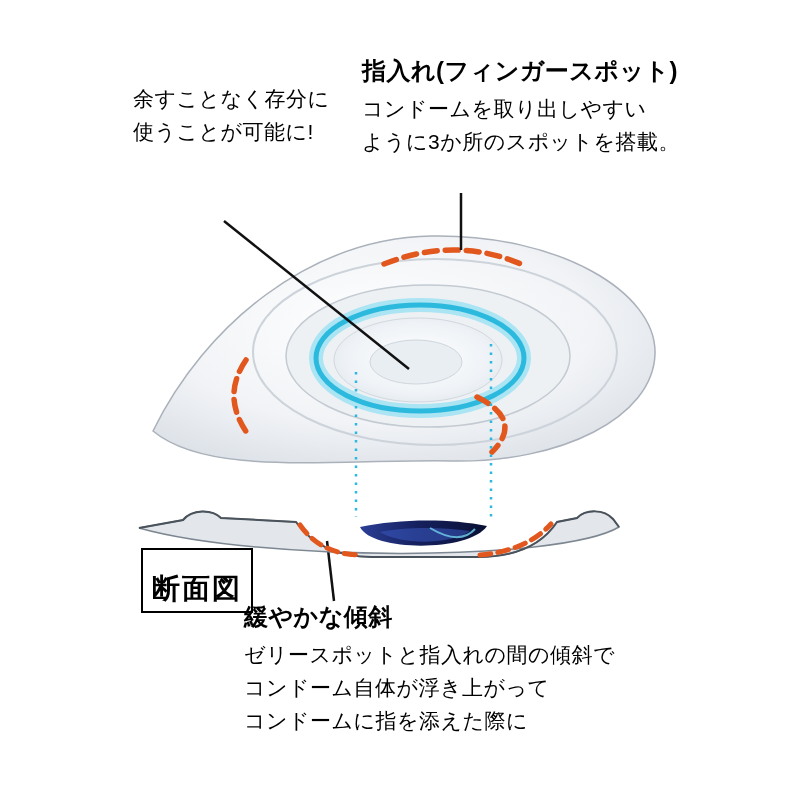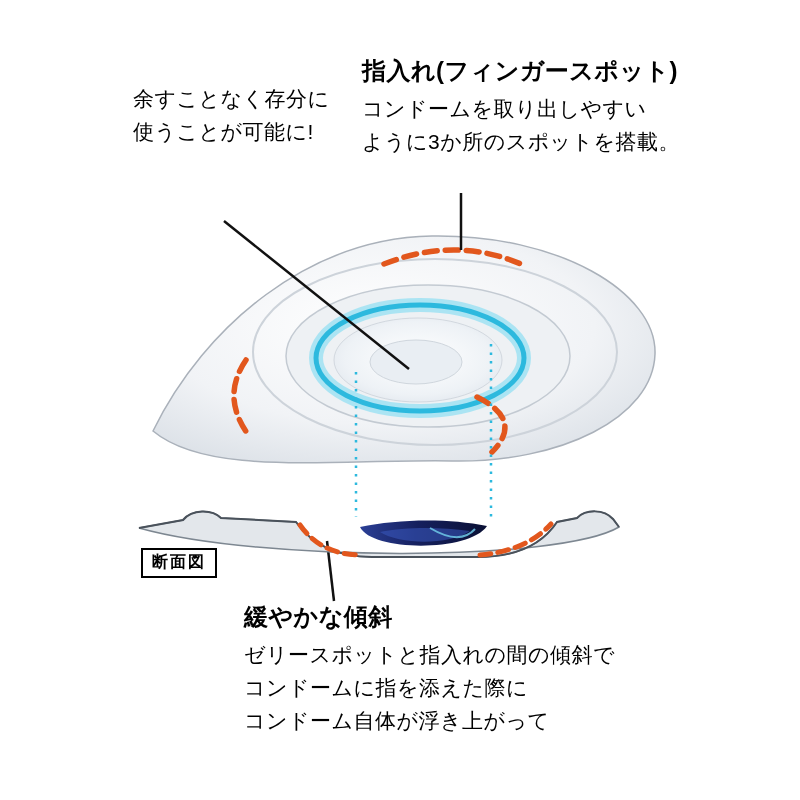--- a/index.html
+++ b/index.html
@@ -9,21 +9,21 @@
   }
   .diagram-svg{position:absolute;left:0;top:0;}
   .callout{position:absolute;}
   .callout .title{font-weight:bold;font-size:24px;line-height:30px;letter-spacing:.5px;margin-bottom:6px;}
   .callout .line{font-size:21px;line-height:33px;letter-spacing:.5px;}
   .callout-finger{left:362px;top:12px;margin-top:44px;}
   .callout-jelly{left:133px;top:82px;}
   .callout-slope{left:244px;top:602px;}
   .section-label{
     position:absolute;left:141px;top:548px;background:#fff;border:2px solid #000;
-    padding:2px 9px 3px 9px;font-size:16px;font-weight:bold;letter-spacing:2px;
+    padding:20px 9px 3px 9px;font-size:28px;font-weight:bold;letter-spacing:2px;
   }
 </style>
 </head>
 <body>
 
 <div class="stage">
 
   <svg class="diagram-svg" width="800" height="800" viewBox="0 0 800 800">
     <defs>
       <radialGradient id="bodyGrad" cx="45%" cy="40%" r="78%">
@@ -91,17 +91,17 @@
   <div class="callout callout-jelly">
     <div class="line">余すことなく存分に</div>
     <div class="line">使うことが可能に!</div>
   </div>
 
   <div class="section-label">断面図</div>
 
   <div class="callout callout-slope">
     <div class="title">緩やかな傾斜</div>
     <div class="line">ゼリースポットと指入れの間の傾斜で</div>
+    <div class="line">コンドーム自体が浮き上がって</div>
     <div class="line">コンドームに指を添えた際に</div>
-    <div class="line">コンドーム自体が浮き上がって</div>
   </div>
 
 </div>
 
 </body></html>

